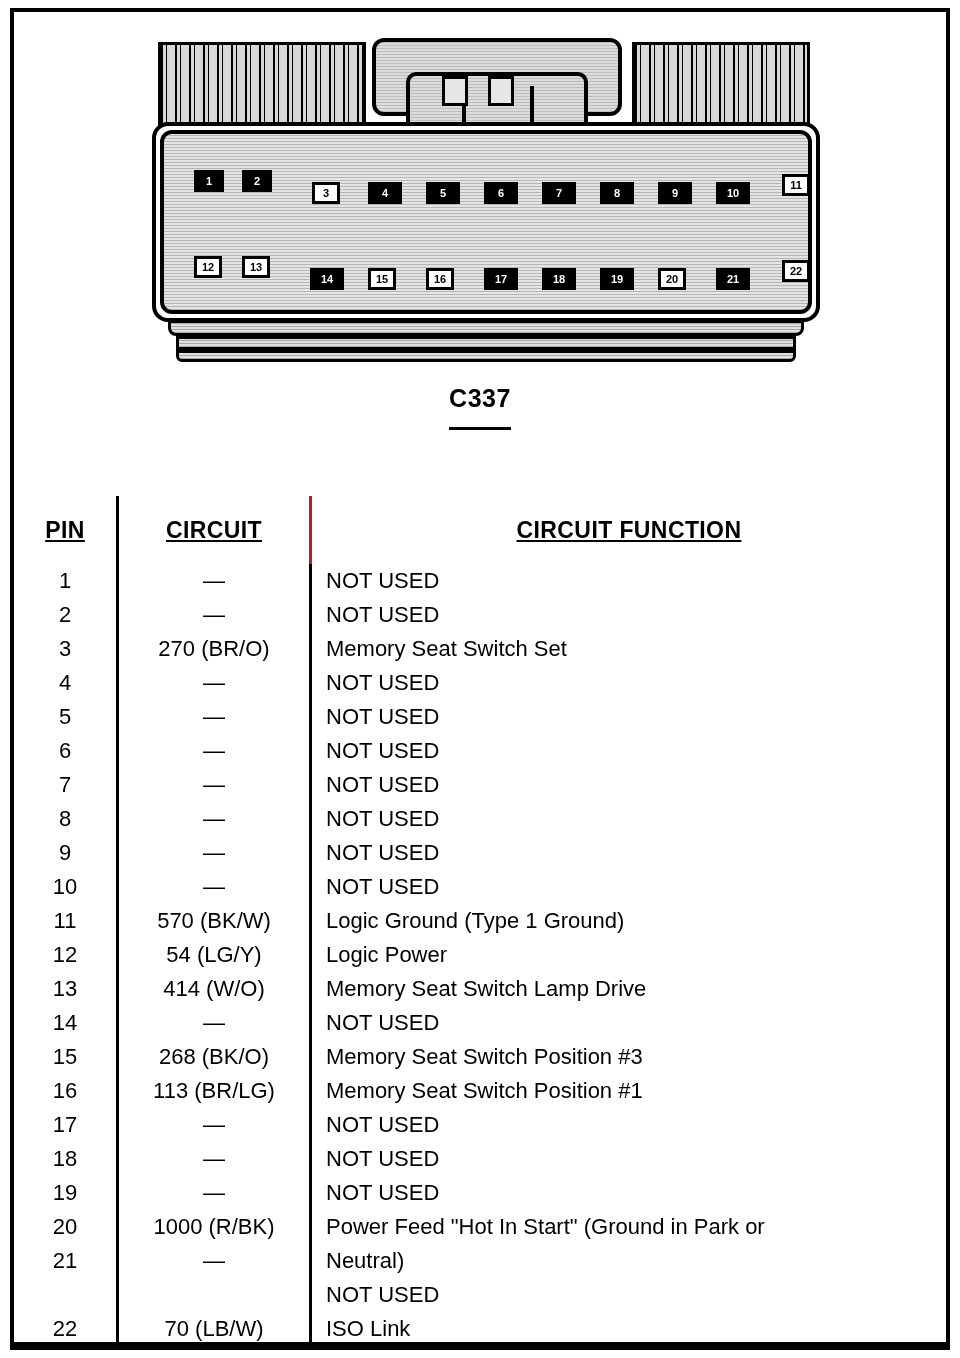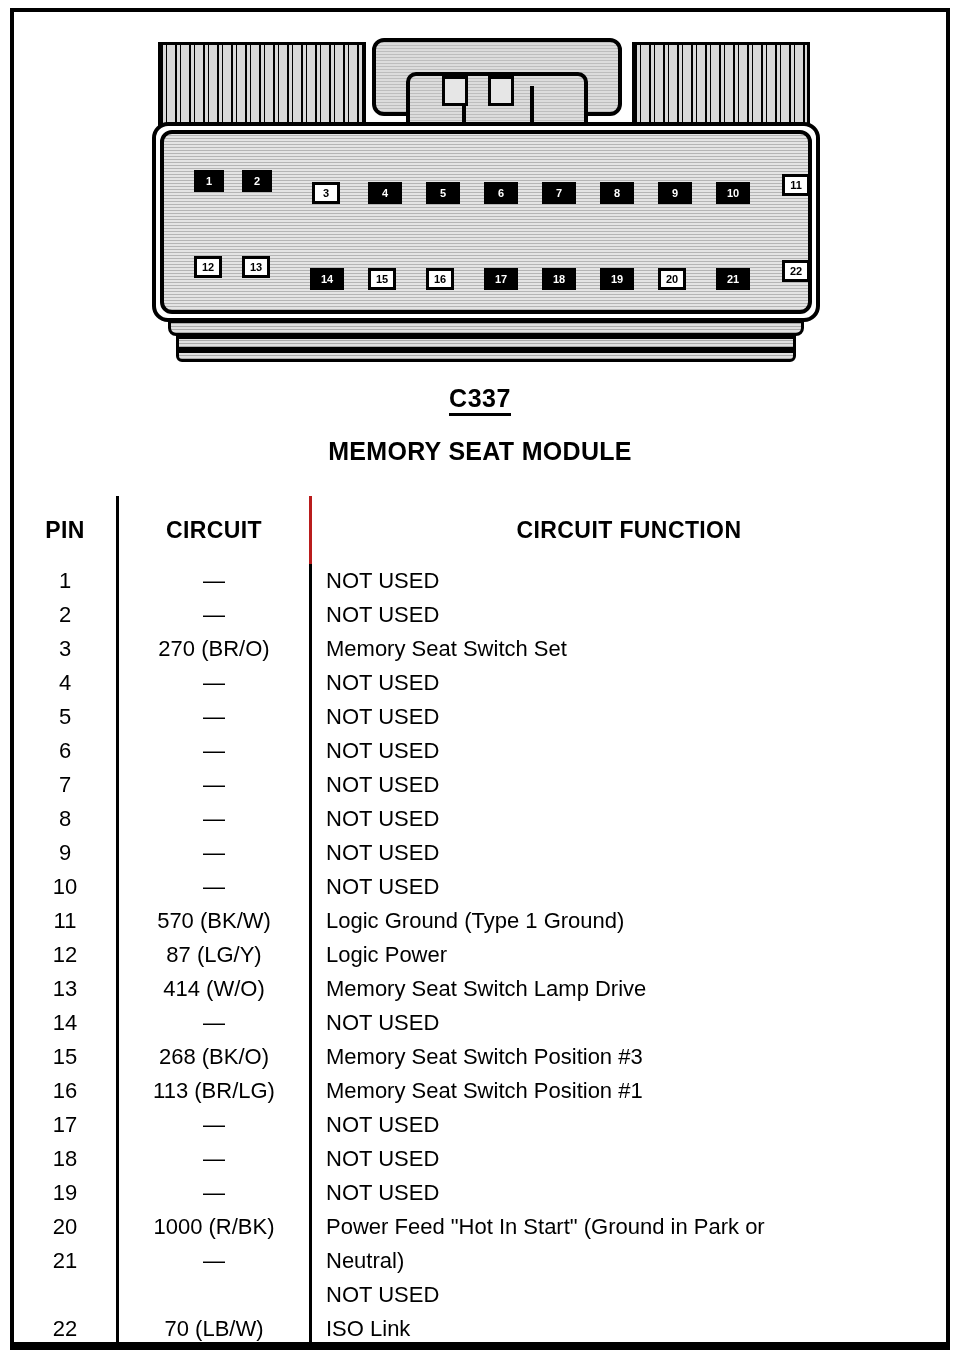--- a/index.html
+++ b/index.html
@@ -222,21 +222,21 @@
     left: 0;
     top: 372px;
     width: 932px;
     text-align: center;
     font-size: 25px;
     font-weight: bold;
     letter-spacing: 0.5px;
   }
   .caption-id span {
     border-bottom: 3px solid #000;
-    padding-bottom: 1px;
+    padding-bottom: 15px;
   }
   .caption-name {
     position: absolute;
     left: 0;
     top: 425px;
     width: 932px;
     text-align: center;
     font-size: 25px;
     font-weight: bold;
     letter-spacing: 0.3px;
@@ -269,20 +269,21 @@
   thead tr {
     height: 68px;
   }
   thead th {
     font-size: 23px;
     font-weight: bold;
     text-align: center;
     letter-spacing: 0.4px;
     border-top: 4px solid #000;
     border-bottom: 4px solid #000;
+    text-decoration: underline;
   }
   thead th.col-pin { border-right: 3px solid #000; }
   thead th.col-ckt { border-right: 3px solid #b91c1c; }
 
   tbody td {
     font-size: 22px;
     height: 34px;
     line-height: 34px;
     white-space: nowrap;
   }
@@ -361,21 +362,20 @@
       </div>
 
       <div class="base1"></div>
       <div class="base2"></div>
       <div class="base3"></div>
     </div>
 
     <div class="caption-id">
       <span>C337</span>
     </div>
-    <div class="caption-name">MEMORY SEAT MODULE</div>
   </div>
 
   <div class="table-wrap">
     <table class="pinout">
       <thead>
         <tr>
           <th class="col-pin">PIN</th>
           <th class="col-ckt">CIRCUIT</th>
           <th class="col-fn">CIRCUIT FUNCTION</th>
         </tr>
@@ -431,21 +431,21 @@
             <td class="c-ckt">—</td>
             <td class="c-fn">NOT USED</td>
           </tr>
           <tr>
             <td class="c-pin">11</td>
             <td class="c-ckt">570 (BK/W)</td>
             <td class="c-fn">Logic Ground (Type 1 Ground)</td>
           </tr>
           <tr>
             <td class="c-pin">12</td>
-            <td class="c-ckt">87 (LG/Y)</td>
+            <td class="c-ckt">54 (LG/Y)</td>
             <td class="c-fn">Logic Power</td>
           </tr>
           <tr>
             <td class="c-pin">13</td>
             <td class="c-ckt">414 (W/O)</td>
             <td class="c-fn">Memory Seat Switch Lamp Drive</td>
           </tr>
           <tr>
             <td class="c-pin">14</td>
             <td class="c-ckt">—</td>

